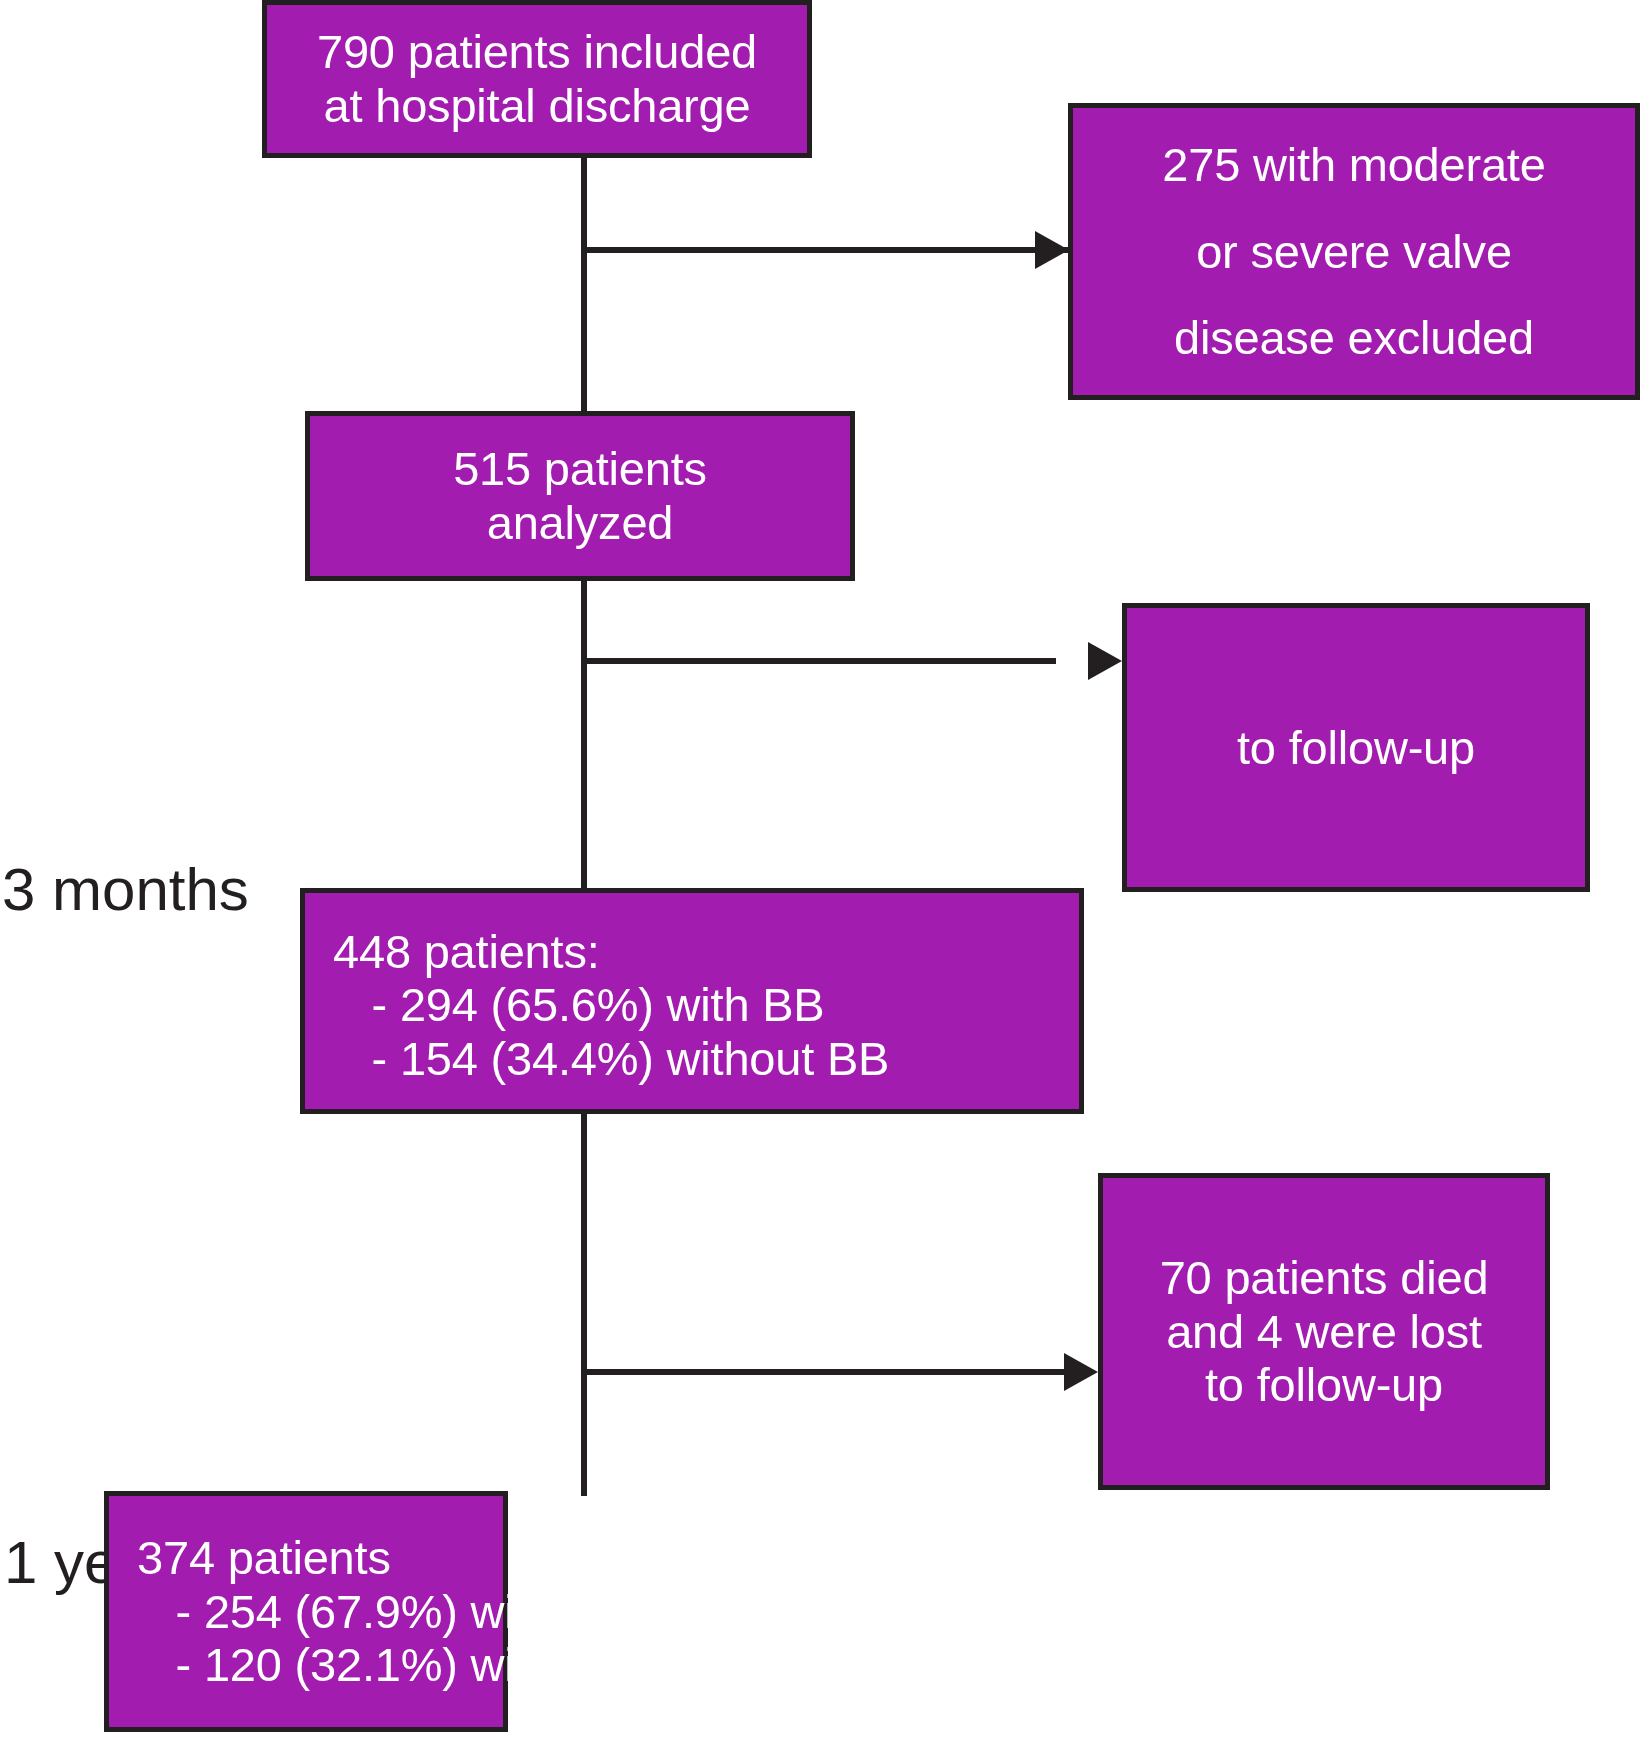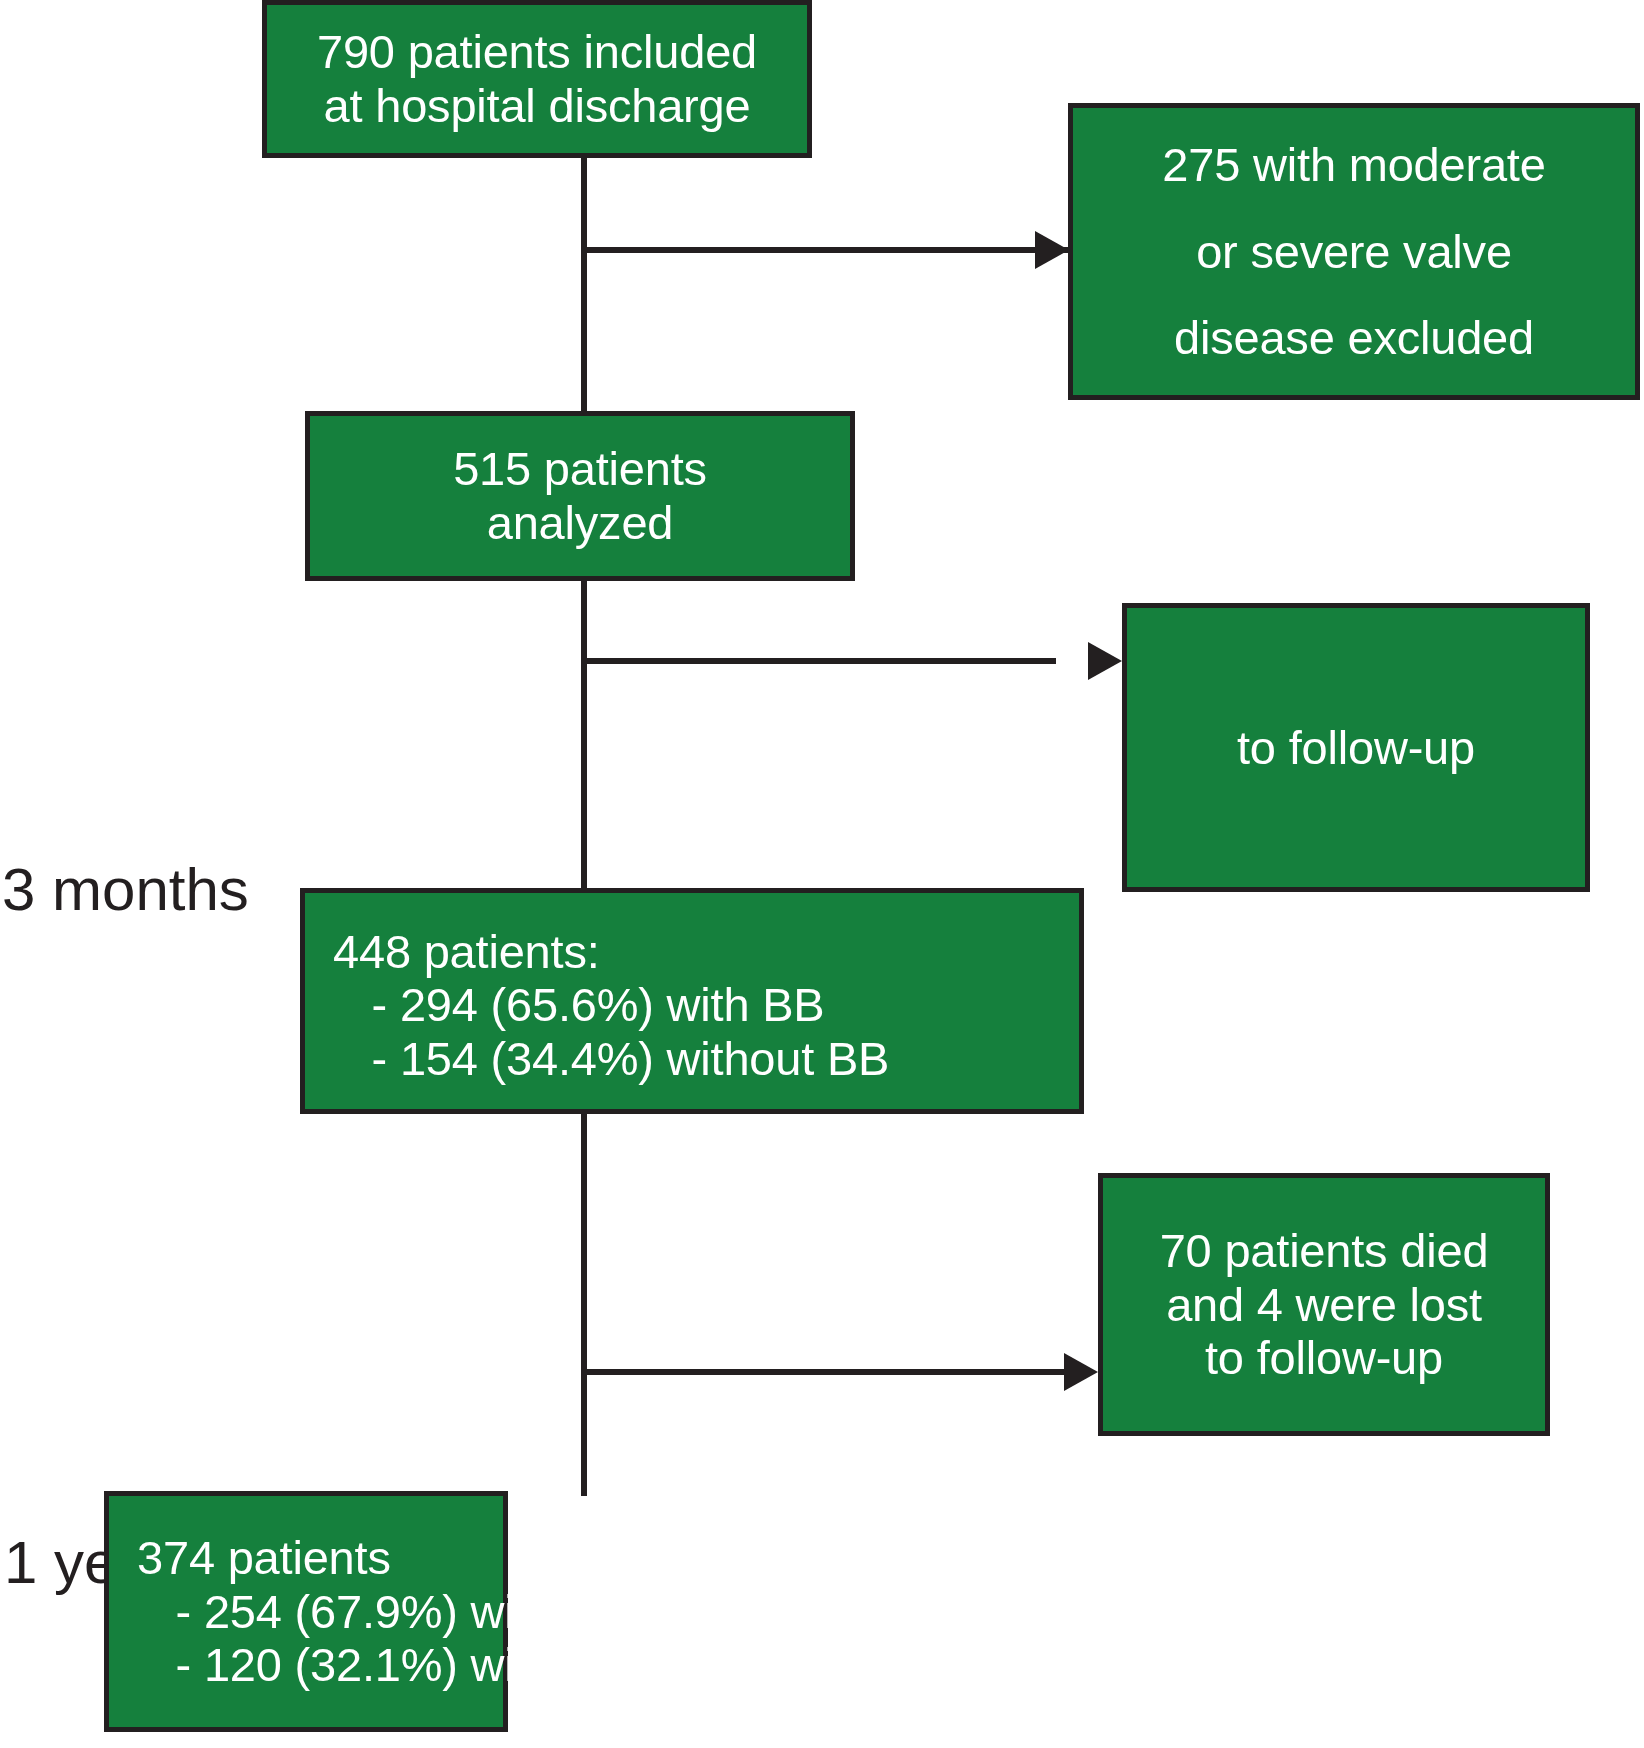--- a/index.html
+++ b/index.html
@@ -10,21 +10,21 @@
   #canvas {
     position: relative;
     width: 1644px;
     height: 1748px;
     background: #ffffff;
     overflow: hidden;
     font-family: "Liberation Sans", sans-serif;
   }
   .node {
     position: absolute;
-    background: #15803d;
+    background: #a21caf;
     border: 5px solid #231f20;
     box-sizing: border-box;
     color: #ffffff;
     display: flex;
     flex-direction: column;
     justify-content: center;
     font-size: 47px;
     line-height: 1.14;
     letter-spacing: -0.2px;
     z-index: 5;
@@ -32,21 +32,21 @@
   .node .line { white-space: pre; }
   .center { align-items: center; text-align: center; }
   .leftal { align-items: flex-start; text-align: left; }
 
   
   #node-included   { left: 262px;  top: 0px;    width: 550px; height: 158px; padding: 0 14px; }
   #node-excluded   { left: 1068px; top: 103px;  width: 572px; height: 297px; padding: 0 14px; gap: 33px; }
   #node-analyzed   { left: 305px;  top: 411px;  width: 550px; height: 170px; padding: 0 14px; }
   #node-lost-3m    { left: 1122px; top: 603px;  width: 468px; height: 289px; padding: 0 14px; }
   #node-3months    { left: 300px;  top: 888px;  width: 784px; height: 226px; padding: 8px 0 0 28px; }
-  #node-lost-1y    { left: 1098px; top: 1173px; width: 452px; height: 263px; padding: 12px 14px; }
+  #node-lost-1y    { left: 1098px; top: 1173px; width: 452px; height: 317px; padding: 12px 14px; }
   #node-1year      { left: 104px;  top: 1491px; width: 404px; height: 241px; padding: 0 0 0 28px; }
 
   
   .tp-label {
     position: absolute;
     color: #231f20;
     font-size: 60px;
     white-space: nowrap;
     z-index: 4;
   }

